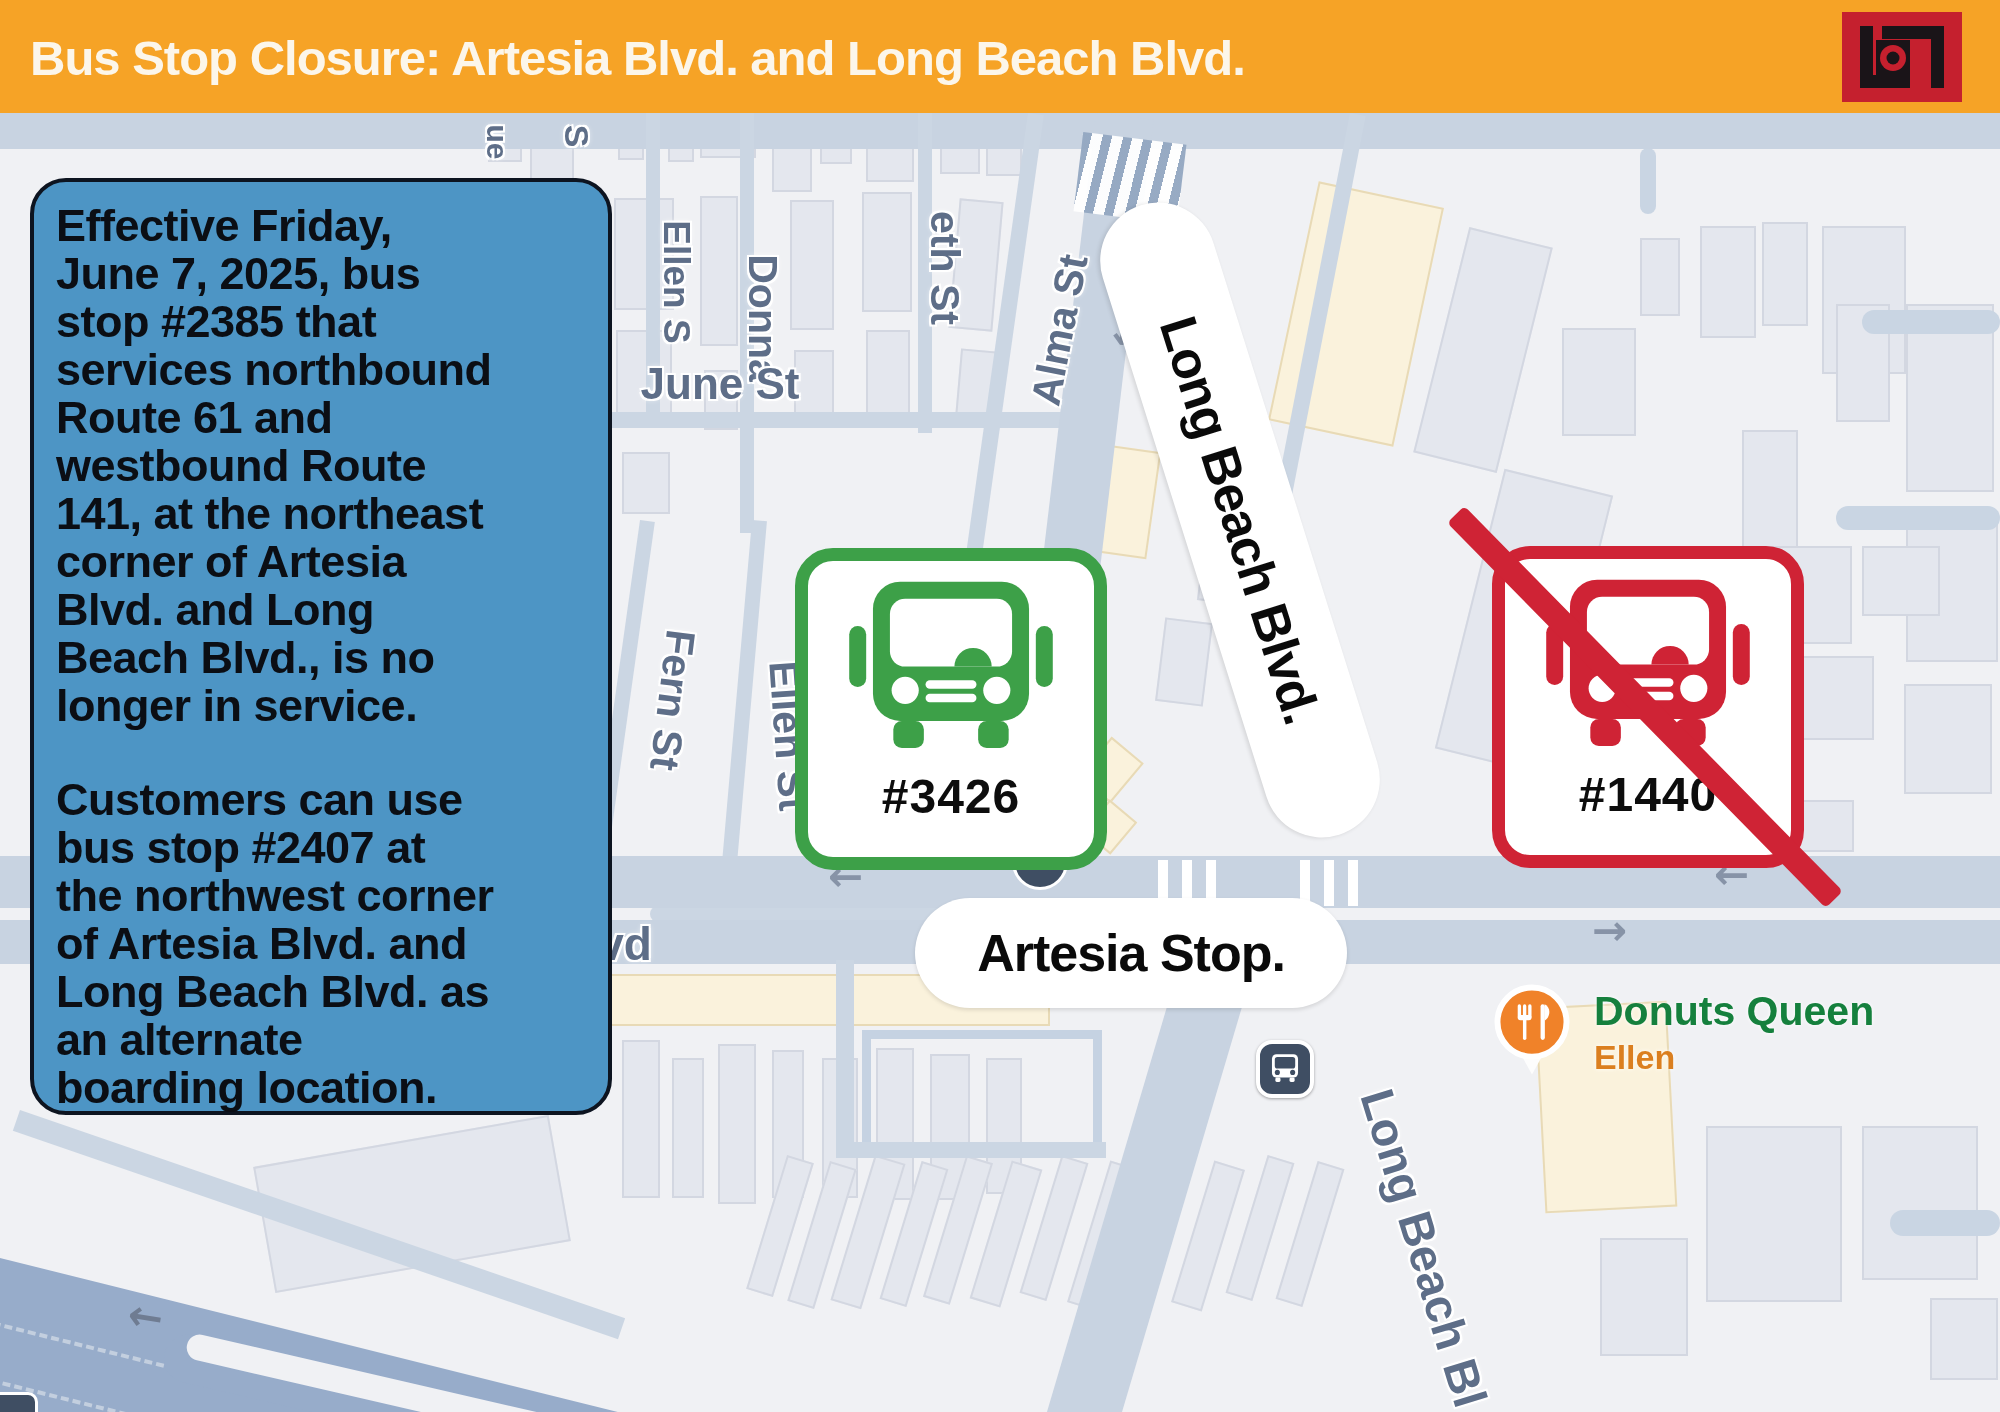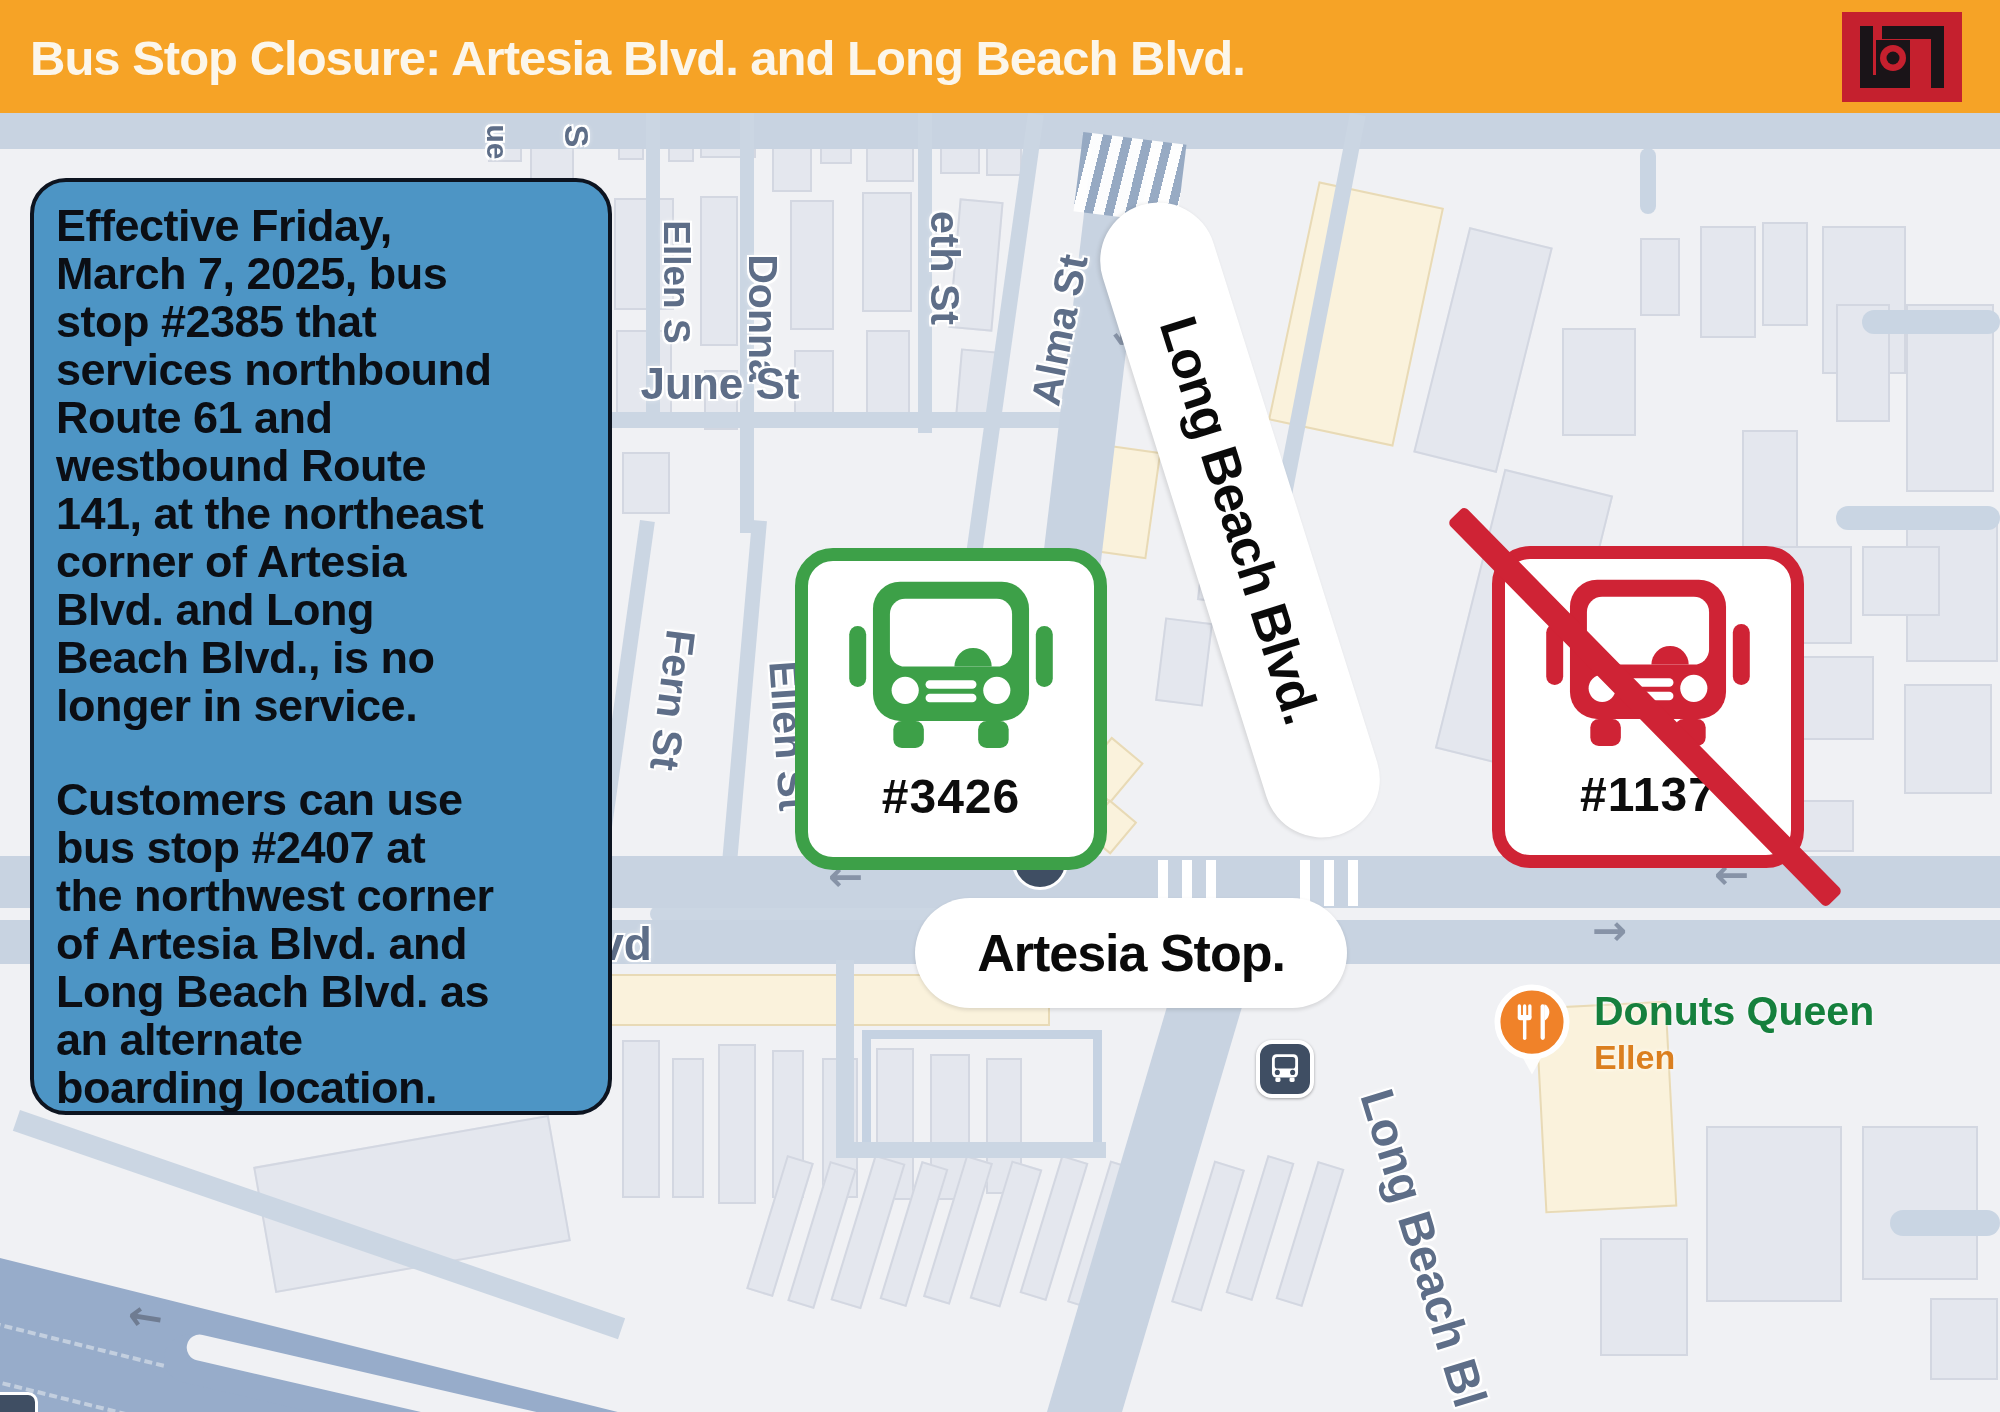--- a/index.html
+++ b/index.html
@@ -282,27 +282,27 @@
       <rect x="14" y="4" width="92" height="82" rx="16" fill="currentColor"></rect>
       <rect x="24" y="14" width="72" height="40" rx="9" fill="#FFFFFF"></rect>
       <path d="M62 54 a11 11 0 0 1 22 0 Z" fill="currentColor"></path>
       <circle cx="33" cy="68" r="8" fill="#FFFFFF"></circle>
       <circle cx="87" cy="68" r="8" fill="#FFFFFF"></circle>
       <rect x="45" y="62" width="30" height="5" rx="2.5" fill="#FFFFFF"></rect>
       <rect x="45" y="70" width="30" height="5" rx="2.5" fill="#FFFFFF"></rect>
       <rect x="26" y="86" width="18" height="16" rx="5" fill="currentColor"></rect>
       <rect x="76" y="86" width="18" height="16" rx="5" fill="currentColor"></rect>
     </svg>
-    <div class="marker-label">#1137</div>
+    <div class="marker-label">#1440</div>
   </div>
   <div class="slash"></div>
 
   <div class="notice">
     <p>Effective Friday,
-March 7, 2025, bus
+June 7, 2025, bus
 stop #2385 that
 services northbound
 Route 61 and
 westbound Route
 141, at the northeast
 corner of Artesia
 Blvd. and Long
 Beach Blvd., is no
 longer in service.</p>
     <p>Customers can use

